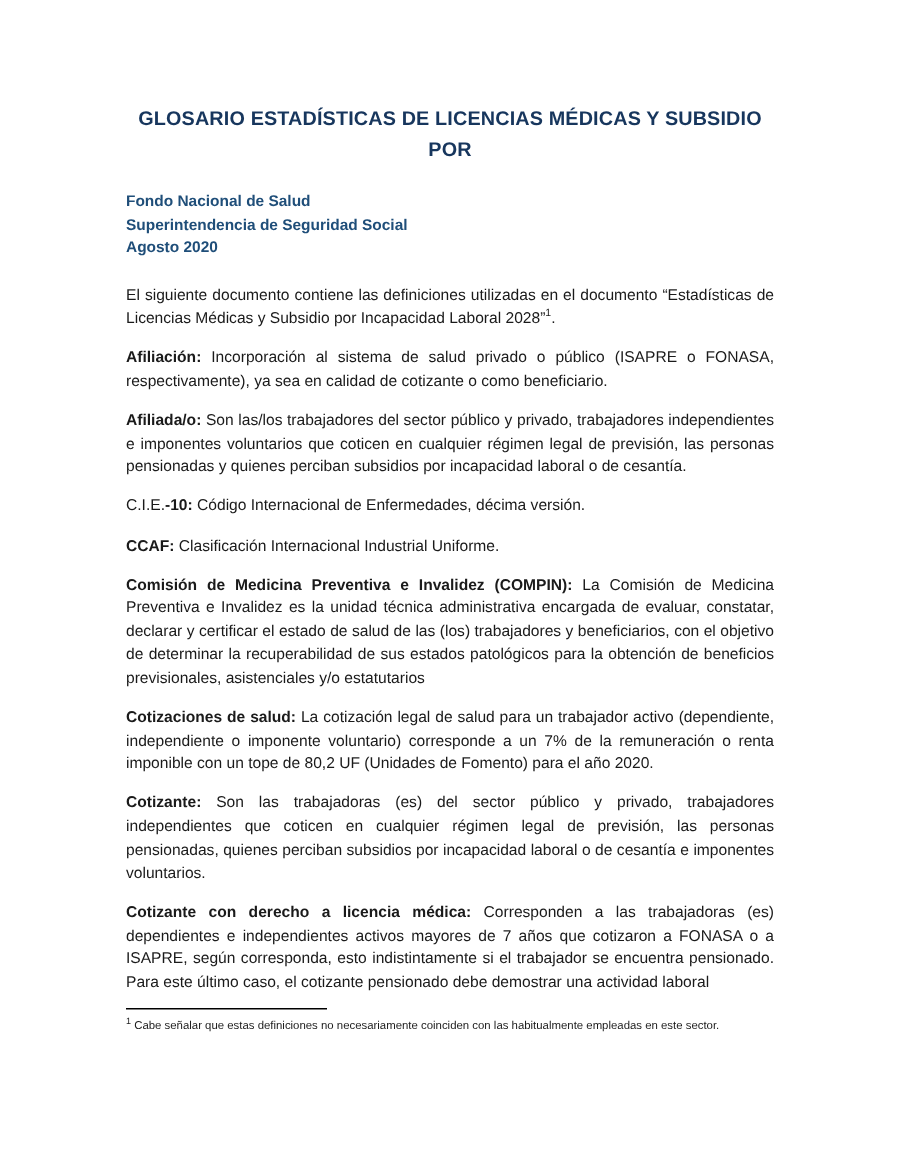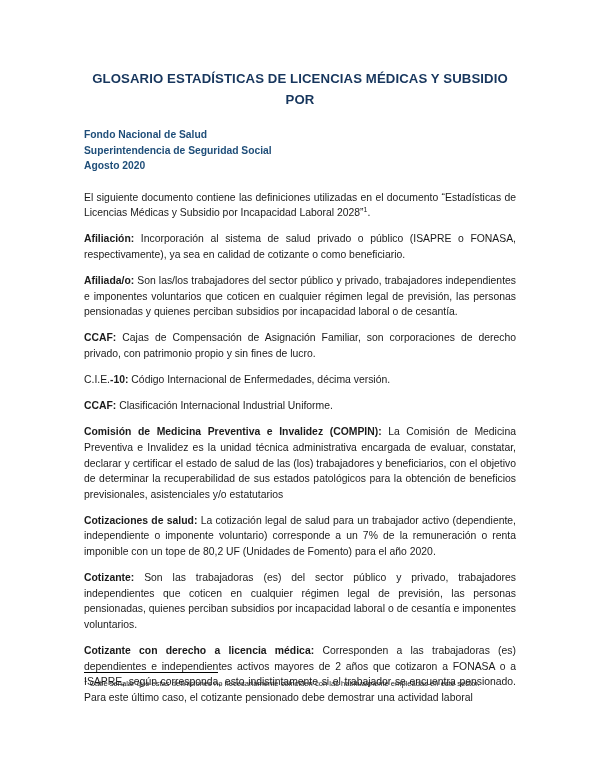--- a/index.html
+++ b/index.html
@@ -112,33 +112,32 @@
     </div>
 
     <div class="body-block">
 
       <p class="para"><span>El siguiente documento contiene las definiciones utilizadas en el documento “Estadísticas de Licencias Médicas y Subsidio por Incapacidad Laboral 2028”</span><sup class="fn">1</sup><span>.</span></p>
 
       <p class="para"><span class="term">Afiliación:</span><span> Incorporación al sistema de salud privado o público (ISAPRE o FONASA, respectivamente), ya sea en calidad de cotizante o como beneficiario.</span></p>
 
       <p class="para"><span class="term">Afiliada/o:</span><span> Son las/los trabajadores del sector público y privado, trabajadores independientes e imponentes voluntarios que coticen en cualquier régimen legal de previsión, las personas pensionadas y quienes perciban subsidios por incapacidad laboral o de cesantía.</span></p>
 
-      <p class="para"><span class="term">CCAF:</span><span> Cajas de Compensación de Asignación Familiar, son corporaciones de derecho privado, con patrimonio propio y sin fines de lucro.</span></p>
 
       <p class="para"><span>C.I.E.</span><span class="term">-10:</span><span> Código Internacional de Enfermedades, décima versión.</span></p>
 
       <p class="para"><span class="term">CCAF:</span><span> Clasificación Internacional Industrial Uniforme.</span></p>
 
       <p class="para"><span class="term">Comisión de Medicina Preventiva e Invalidez (COMPIN):</span><span> La Comisión de Medicina Preventiva e Invalidez es la unidad técnica administrativa encargada de evaluar, constatar, declarar y certificar el estado de salud de las (los) trabajadores y beneficiarios, con el objetivo de determinar la recuperabilidad de sus estados patológicos para la obtención de beneficios previsionales, asistenciales y/o estatutarios</span></p>
 
       <p class="para"><span class="term">Cotizaciones de salud:</span><span> La cotización legal de salud para un trabajador activo (dependiente, independiente o imponente voluntario) corresponde a un 7% de la remuneración o renta imponible con un tope de 80,2 UF (Unidades de Fomento) para el año 2020.</span></p>
 
       <p class="para"><span class="term">Cotizante:</span><span> Son las trabajadoras (es) del sector público y privado, trabajadores independientes que coticen en cualquier régimen legal de previsión, las personas pensionadas, quienes perciban subsidios por incapacidad laboral o de cesantía e imponentes voluntarios.</span></p>
 
-      <p class="para"><span class="term">Cotizante con derecho a licencia médica:</span><span> Corresponden a las trabajadoras (es) dependientes e independientes activos mayores de 2 años que cotizaron a FONASA o a ISAPRE, según corresponda, esto indistintamente si el trabajador se encuentra pensionado. Para este último caso, el cotizante pensionado debe demostrar una actividad laboral</span></p>
+      <p class="para"><span class="term">Cotizante con derecho a licencia médica:</span><span> Corresponden a las trabajadoras (es) dependientes e independientes activos mayores de 7 años que cotizaron a FONASA o a ISAPRE, según corresponda, esto indistintamente si el trabajador se encuentra pensionado. Para este último caso, el cotizante pensionado debe demostrar una actividad laboral</span></p>
 
     </div>
   </div>
 
   <div class="footnote-area">
     <div class="footnote-rule"></div>
     <p class="footnote-text"><sup>1</sup><span> Cabe señalar que estas definiciones no necesariamente coinciden con las habitualmente empleadas en este sector.</span></p>
   </div>
 
 </div>

